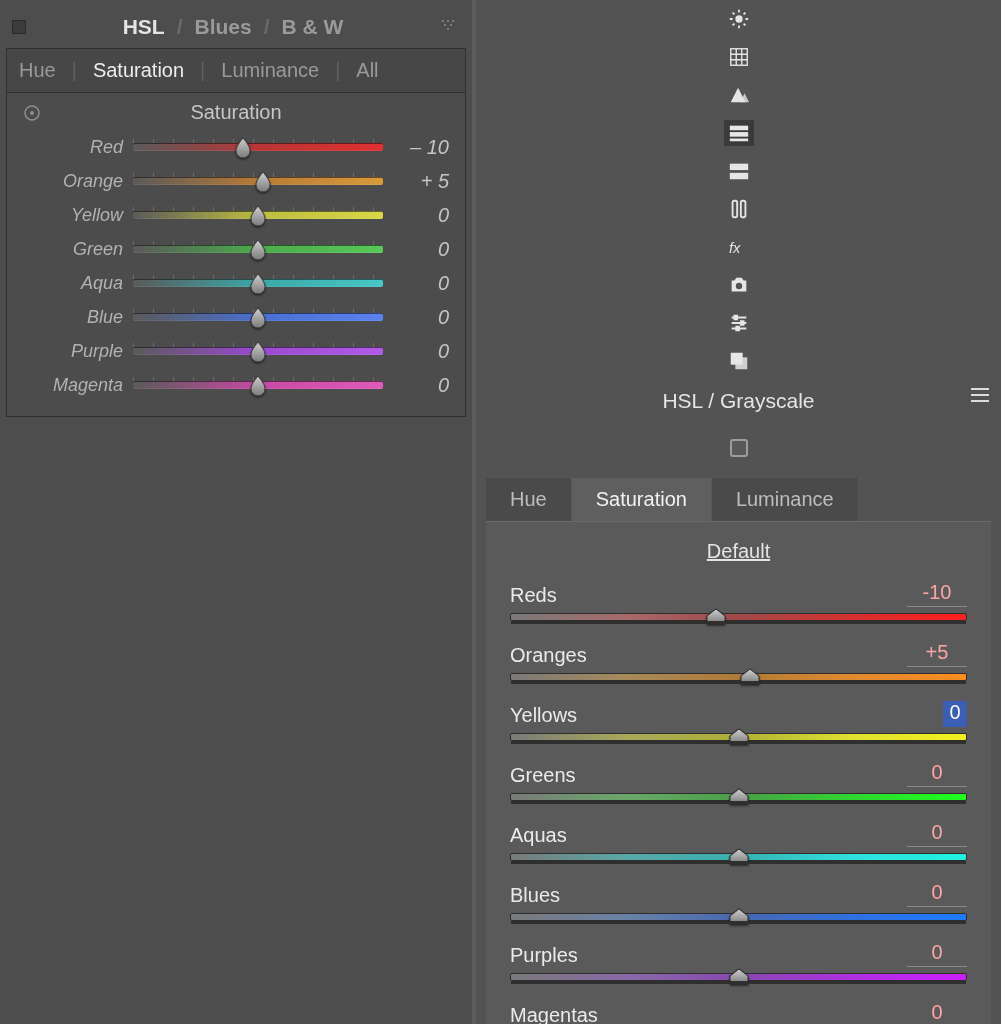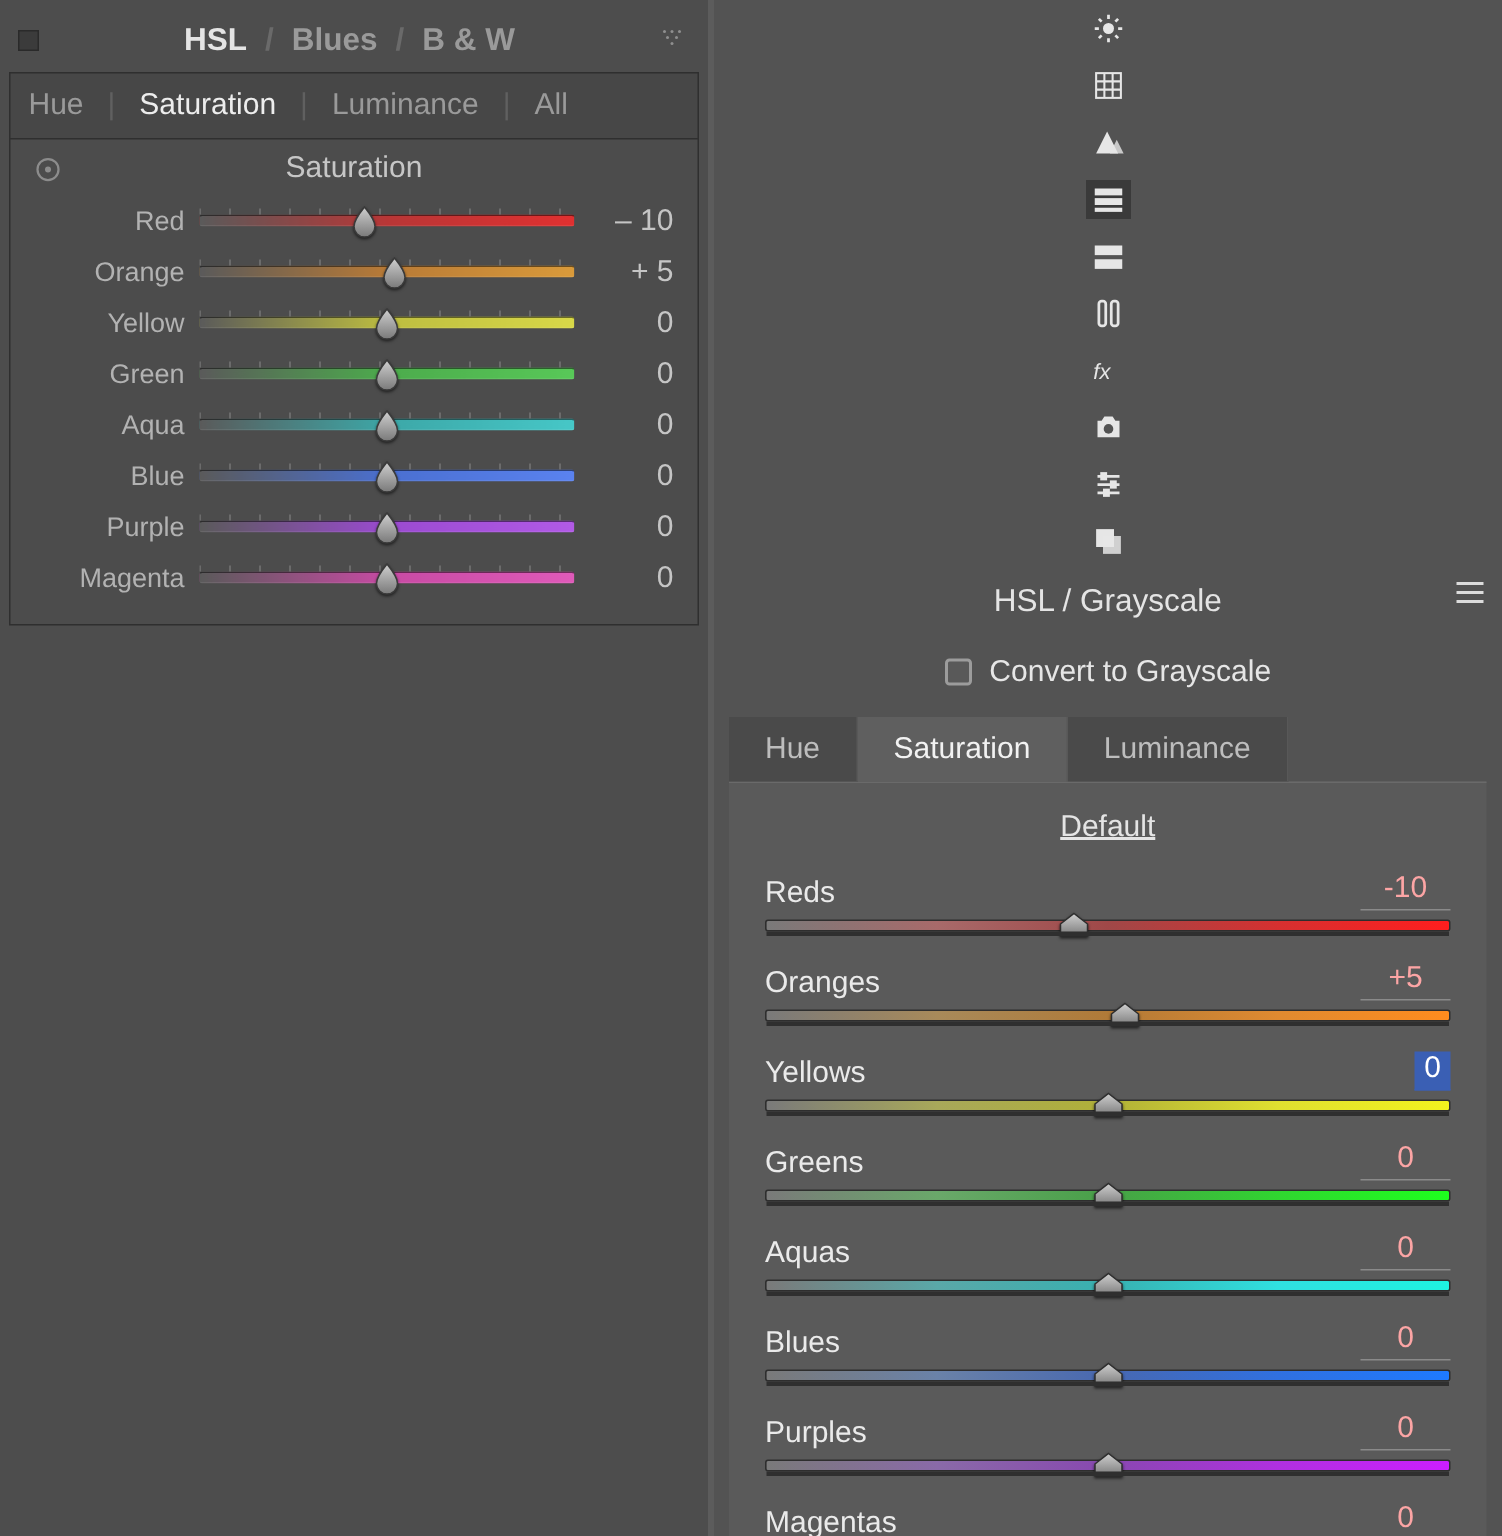--- a/index.html
+++ b/index.html
@@ -20,21 +20,21 @@
   .lr-subtabs .tab { color: #9a9a9a; }
   .lr-subtabs .tab.active { color: #ededed; font-weight: 500; }
   .lr-subtabs .sep { color: #606060; margin: 0 16px; }
 
   .lr-body { border: 1px solid #2f2f2f; background: #4c4c4c; padding: 8px 16px 14px 16px; }
   .lr-section-row { display: flex; align-items: center; margin-bottom: 6px; }
   .tat-icon { width: 18px; height: 18px; color: #8c8c8c; }
   .tat-icon svg { width: 18px; height: 18px; }
   .lr-section-title { flex: 1; text-align: center; color: #c6c6c6; font-size: 20px; }
 
-  .lr-slider-row { display: flex; align-items: center; height: 34px; gap: 10px; }
+  .lr-slider-row { display: flex; align-items: center; height: 34px; gap: 10px; font-style: italic; }
   .lr-slider-row .name { width: 100px; text-align: right; color: #b2b2b2; font-size: 18px; }
   .lr-slider-row .track { flex: 1; height: 8px; border-radius: 2px; position: relative; border-top: 1px solid rgba(0,0,0,0.5); border-bottom: 1px solid rgba(255,255,255,0.08); }
   .lr-slider-row .ticks { position: absolute; left: 0; right: 0; top: -5px; height: 4px; background: repeating-linear-gradient(to right, #6b6b6b 0 1px, transparent 1px 20px); }
   .lr-knob { position: absolute; top: -7px; width: 18px; height: 22px; transform: translateX(-50%); }
   .lr-knob svg { width: 18px; height: 22px; filter: drop-shadow(0 1px 1px rgba(0,0,0,0.6)); }
   .lr-slider-row .val { width: 56px; text-align: right; color: #c5c5c5; font-size: 20px; font-variant-numeric: tabular-nums; }
 
   
   .right-panel { flex: 1; background: #535353; border-left: 4px solid #5c5c5c; padding: 4px 10px 10px 10px; }
   .cr-iconbar { display: flex; gap: 12px; padding: 2px 6px 10px 6px; align-items: center; flex-direction: column; }
@@ -277,21 +277,20 @@
       <svg viewBox="0 0 22 18">
           <g stroke="currentColor" stroke-width="2">
             <path d="M2 3h18M2 9h18M2 15h18"></path>
           </g>
         </svg>
     </span>
   </div>
 
   <div class="cr-grayscale-row">
     <div class="cr-checkbox"></div>
-    <div class="cr-grayscale-label">Convert to Grayscale</div>
   </div>
 
   <div class="cr-tabs">
     <div class="cr-tab dim">Hue</div>
     <div class="cr-tab active">Saturation</div>
     <div class="cr-tab dim">Luminance</div>
   </div>
 
   <div class="cr-body">
     <div class="cr-default">Default</div>

